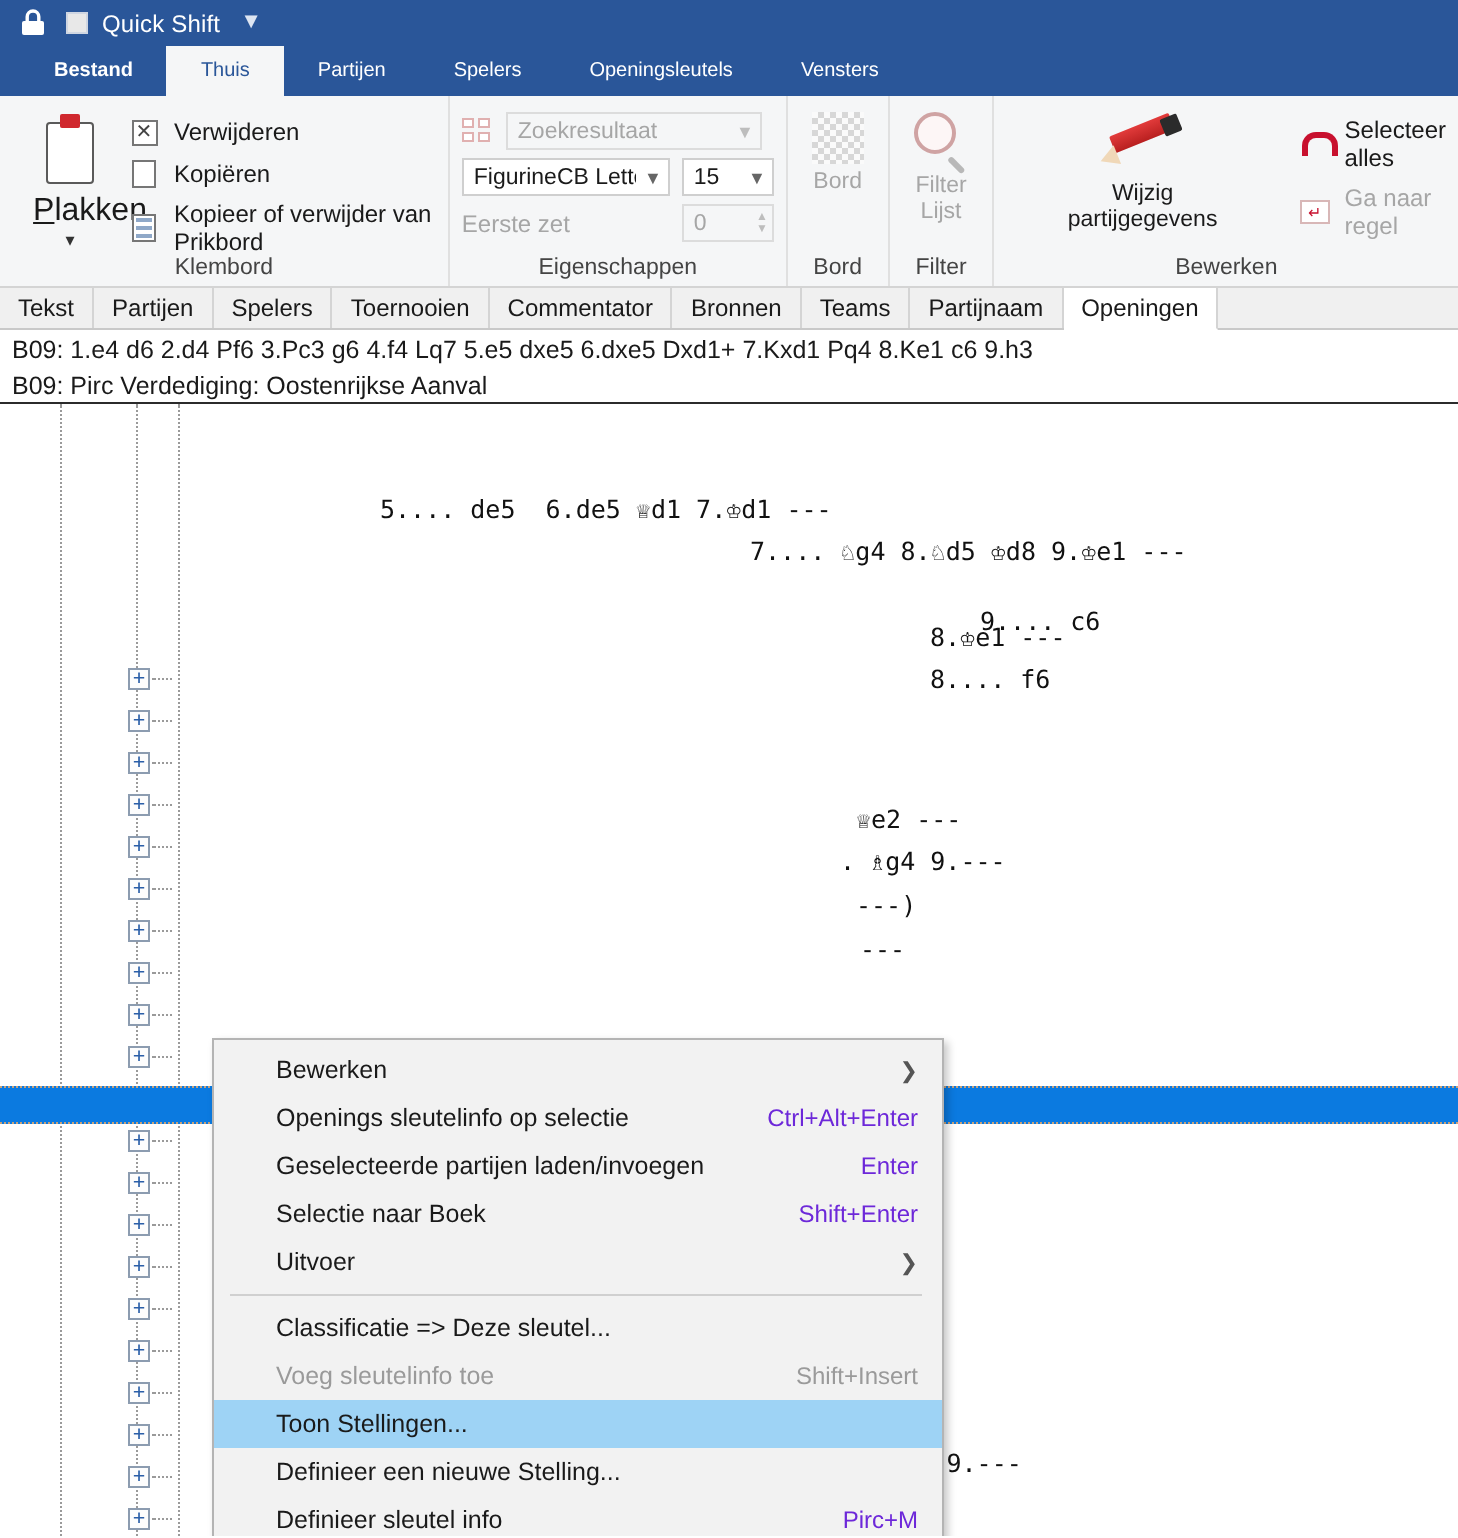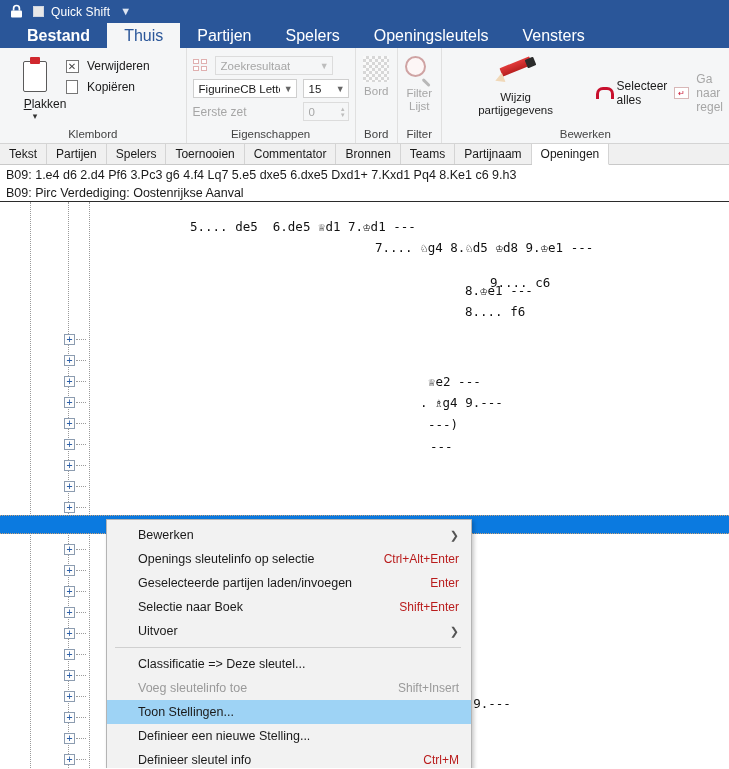--- a/index.html
+++ b/index.html
@@ -48,21 +48,21 @@
     background: #2a5699;
     display: flex;
     align-items: flex-end;
     padding-left: 10px;
   }
   .rtab {
     height: 25px;
     padding: 0 17px;
     display: flex; align-items: center;
     color: #ffffff;
-    font-size: 16px;
+    font-size: 10px;
     white-space: nowrap;
     cursor: default;
     margin-top: 36px;
   }
   .rtab.bold { font-weight: bold; }
   .rtab.active {
     background: #f5f6f7;
     color: #2a5699;
   }
 
@@ -103,21 +103,21 @@
   .clipboard-glyph .sheet {
     position: absolute; left: 3px; top: 5px;
     width: 24px; height: 31px;
     background: #fff; border: 1.6px solid #5a5a5a; border-radius: 2px;
   }
   .clipboard-glyph .clip {
     position: absolute; left: 10px; top: 1px;
     width: 10px; height: 7px;
     background: #d0282e; border-radius: 1px;
   }
-  .bigbtn .lbl { font-size: 12px; margin-top: 3px; margin-left: 20px; }
+  .bigbtn .lbl { font-size: 16px; margin-top: 3px; margin-left: 20px; }
   .bigbtn .lbl u { text-decoration: underline; }
   .bigbtn .arr { font-size: 9px; line-height: 8px; color: #333; margin-top: 1px; }
 
   .smalls { display: flex; flex-direction: column; justify-content: flex-start; padding-top: 6px; gap: 5px; }
   .smallbtn { display: flex; align-items: center; gap: 7px; font-size: 12px; cursor: default; }
   .ico16 { width: 16px; height: 16px; flex: none; display: inline-flex; align-items: center; justify-content: center; }
   .ico-x {
     width: 13px; height: 13px; border: 1.3px solid #767676; background: #fff;
     font-size: 10px; line-height: 11px; text-align: center; color: #444;
   }
@@ -205,21 +205,21 @@
     width: 0; height: 0;
     border-top: 5px solid transparent; border-bottom: 5px solid transparent;
     border-right: 9px solid #f0d8b8;
     transform: rotate(-22deg);
   }
   .pencil .eraser {
     position: absolute; right: 2px; top: 2px; width: 9px; height: 9px;
     background: #2b2b2b; transform: rotate(-22deg); border-radius: 1px;
   }
   .vbtn.dark { color: #1a1a1a; }
-  .editright { display: flex; flex-direction: row; gap: 6px; padding-top: 6px; }
+  .editright { display: flex; flex-direction: column; gap: 6px; padding-top: 6px; }
   .magnet {
     width: 14px; height: 13px; position: relative;
   }
   .magnet:before {
     content: ""; position: absolute; left: 1px; top: 0;
     width: 12px; height: 9px;
     border: 3.5px solid #c8102e;
     border-bottom: none;
     border-radius: 7px 7px 0 0;
   }
@@ -283,20 +283,21 @@
     width: 10px; height: 0;
     border-top: 1px dotted #9a9a9a;
   }
   .mv {
     position: absolute;
     font-family: "DejaVu Sans Mono", monospace;
     font-size: 12.5px;
     white-space: pre;
     line-height: 16px;
     color: #111;
+    margin-top: 28px;
   }
   .mv.sel {
     background: #0b7ae0;
     color: #ffffff;
     left: 0; right: 0;
     padding-left: 0;
     border-top: 1px dotted #c8a27a;
     border-bottom: 1px dotted #c8a27a;
   }
   .mv.sel span { padding-left: 366px; }
@@ -316,21 +317,21 @@
     position: relative;
     height: 24px;
     display: flex; align-items: center;
     padding: 0 12px 0 31px;
     font-size: 12.5px;
     color: #1a1a1a;
     cursor: default;
   }
   .mi.hl { background: #9ed3f5; }
   .mi.disabled { color: #9a9a9a; }
-  .mi .acc { margin-left: auto; font-size: 12px; color: #b91c1c; padding-left: 14px; }
+  .mi .acc { margin-left: auto; font-size: 12px; color: #6d28d9; padding-left: 14px; }
   .mi.disabled .acc { color: #9a9a9a; }
   .mi .sub { margin-left: auto; font-size: 11px; color: #555; }
   .msep { height: 1px; background: #d0d0d0; margin: 4px 10px 4px 8px; }
 </style>
 </head>
 <body>
 
 <div id="app">
 
   <div class="titlebar">
@@ -372,35 +373,41 @@
                 <span class="ico-x">✕</span>
               </span>
             <span>Verwijderen</span>
           </div>
           <div class="smallbtn">
             <span class="ico16">
                 <span class="ico-page"></span>
               </span>
             <span>Kopiëren</span>
           </div>
+          <div class="smallbtn">
+            <span class="ico16">
+                <span class="ico-board"></span>
+              </span>
+            <span>Kopieer of verwijder van Prikbord</span>
+          </div>
         </div>
       </div>
       <div class="rgroup-label">Klembord</div>
     </div>
 
     <div class="rgroup g-eigen">
       <div class="rgroup-body" style="flex-direction:column;justify-content:flex-start;padding-top:4px;">
         <div class="prow">
           <span class="ico-grid">
               <i></i>
               <i></i>
               <i></i>
               <i></i>
             </span>
-          <span class="combo disabled" style="width:118px;">
+          <span class="combo disabled" style="width:128px;">
             <span class="cv">Zoekresultaat</span>
               <span class="cc">▼</span>
           </span>
         </div>
         <div class="prow">
           <span class="combo" style="width:104px;">
             <span class="cv">FigurineCB LetterS</span>
               <span class="cc">▼</span>
           </span>
           <span class="combo" style="width:46px;">
@@ -594,17 +601,17 @@
           <span class="acc">Shift+Insert</span>
         </div>
         <div class="mi hl">
           <span>Toon Stellingen...</span>
         </div>
         <div class="mi">
           <span>Definieer een nieuwe Stelling...</span>
         </div>
         <div class="mi">
           <span>Definieer sleutel info</span>
-          <span class="acc">Ctrl+M</span>
+          <span class="acc">Pirc+M</span>
         </div>
       </div>
   </div>
 </div>
 
 </body></html>

